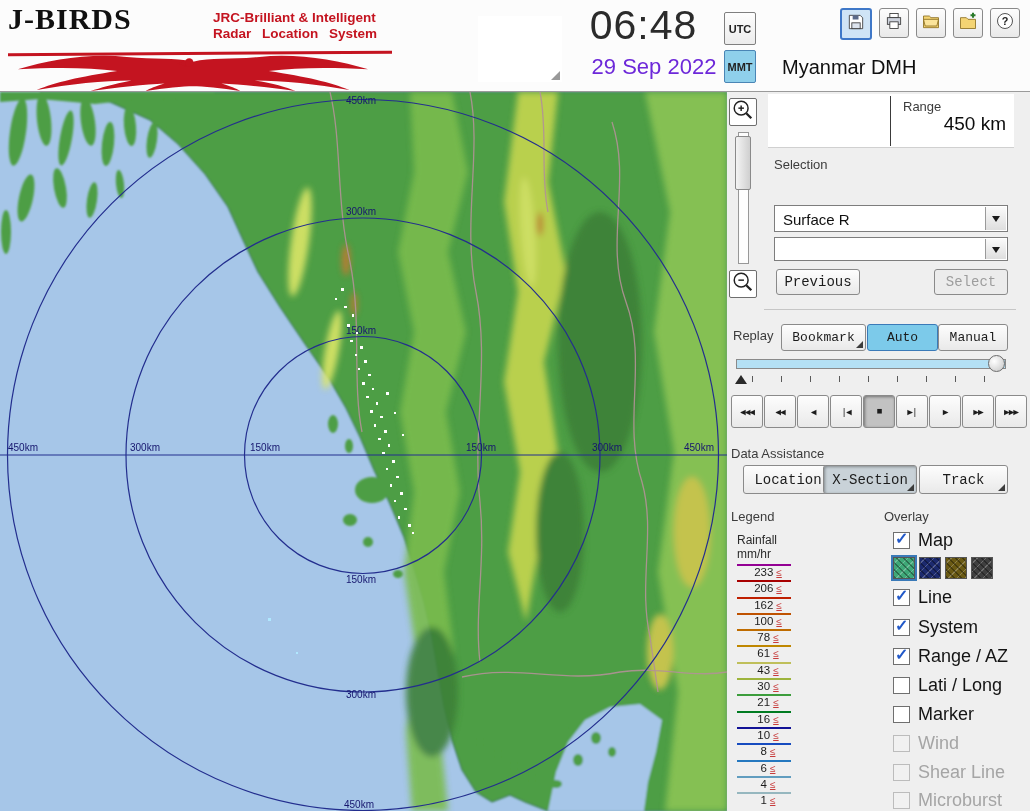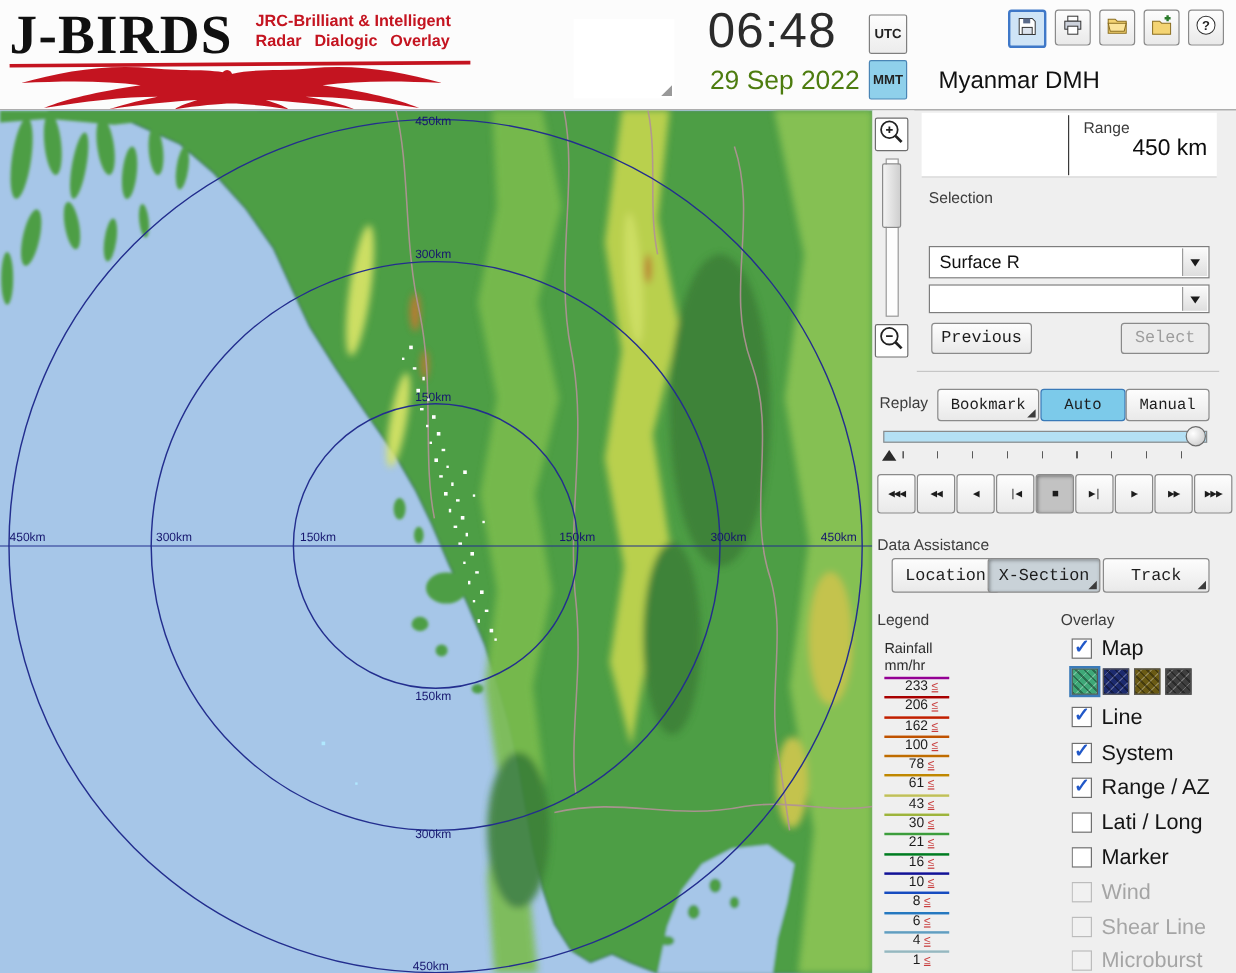--- a/index.html
+++ b/index.html
@@ -3,30 +3,30 @@
 <meta charset="utf-8">
 <style>
   html,body{margin:0;padding:0;}
   #app{position:relative;width:1030px;height:811px;background:#efefef;overflow:hidden;
        font-family:"Liberation Sans",sans-serif;color:#222;}
   .abs{position:absolute;box-sizing:border-box;}
 
   
   .header{left:0;top:0;width:1030px;height:92px;background:#fcfcfc;border-bottom:1px solid #9a9a9a;}
   .logo-title{left:8px;top:2px;font-family:"Liberation Serif",serif;font-weight:bold;
-              font-size:46px;color:#101010;letter-spacing:1px;}
+              font-size:30px;color:#101010;letter-spacing:1px;}
   .logo-sub{left:213px;color:#c41420;font-weight:bold;line-height:15px;}
   .logo-sub1{top:10px;font-size:13.5px;}
   .logo-sub2{top:26px;font-size:13.5px;word-spacing:7px;}
   .logo-line{left:8px;top:52px;width:384px;height:3px;background:#c41420;transform:rotate(-0.4deg);}
   .eagle{left:2px;top:55px;}
   .idbox{left:478px;top:16px;width:84px;height:66px;background:#ffffff;}
   .idbox-grip{right:2px;bottom:2px;width:0;height:0;border-left:9px solid transparent;border-bottom:9px solid #999;}
   .clock-time{left:556px;top:2px;width:175px;text-align:center;font-size:41px;color:#2b2b2b;letter-spacing:1px;}
-  .clock-date{left:556px;top:54px;width:196px;text-align:center;font-size:22px;color:#4d7c0f;}
+  .clock-date{left:556px;top:54px;width:196px;text-align:center;font-size:22px;color:#6d28d9;}
   .tzbtn{left:724px;width:32px;height:33px;border:1px solid #7f7f7f;background:linear-gradient(#fdfdfd,#ececec);
          font-size:11px;font-weight:bold;display:flex;align-items:center;justify-content:center;border-radius:2px;}
   .tz-utc{top:12px;}
   .tz-mmt{top:50px;background:#8fd0eb;border-color:#4a85b5;}
   .toolbar{left:840px;top:8px;display:flex;gap:7px;}
   .tool{width:28px;height:28px;border:1px solid #8a8a8a;border-radius:3px;background:linear-gradient(#fdfdfd,#e9e9e9);
         display:flex;align-items:center;justify-content:center;}
   .tool.focused{border:2px solid #3f78c8;background:#cfe4f6;}
 
   
@@ -87,21 +87,21 @@
 </style>
 </head>
 <body>
 
 <div id="app">
 
   <div class="abs header"></div>
 
   <div class="abs logo-title">J-BIRDS</div>
   <div class="abs logo-sub logo-sub1">JRC-Brilliant &amp; Intelligent</div>
-  <div class="abs logo-sub logo-sub2">Radar Dialogic Overlay</div>
+  <div class="abs logo-sub logo-sub2">Radar Location System</div>
   <div class="abs logo-line"></div>
   <div class="abs eagle">
     <svg width="382" height="36" viewBox="0 0 382 38">
       <path fill="#c41420" d="M191,7 C171,2 151,5 121,2 C81,-2 41,5 6,15 C46,13 81,13 111,17 C71,23 46,29 26,37 C61,31 96,27 126,27 C106,31 93,35 83,38 C111,34 141,31 161,30 C151,33 146,35 141,38 C161,35 181,33 191,33 C201,33 221,35 241,38 C236,35 231,33 221,30 C241,31 271,34 299,38 C289,34 276,30 256,27 C286,27 321,31 356,37 C336,29 311,23 271,17 C301,13 336,13 376,15 C341,5 301,-2 261,2 C231,5 211,2 191,7 Z"></path>
       <circle cx="187" cy="8" r="4.5" fill="#c41420"></circle>
       <path fill="#c41420" d="M183,6 L175,9 L183,12 Z"></path>
     </svg>
   </div>
 
   <div class="abs idbox">

